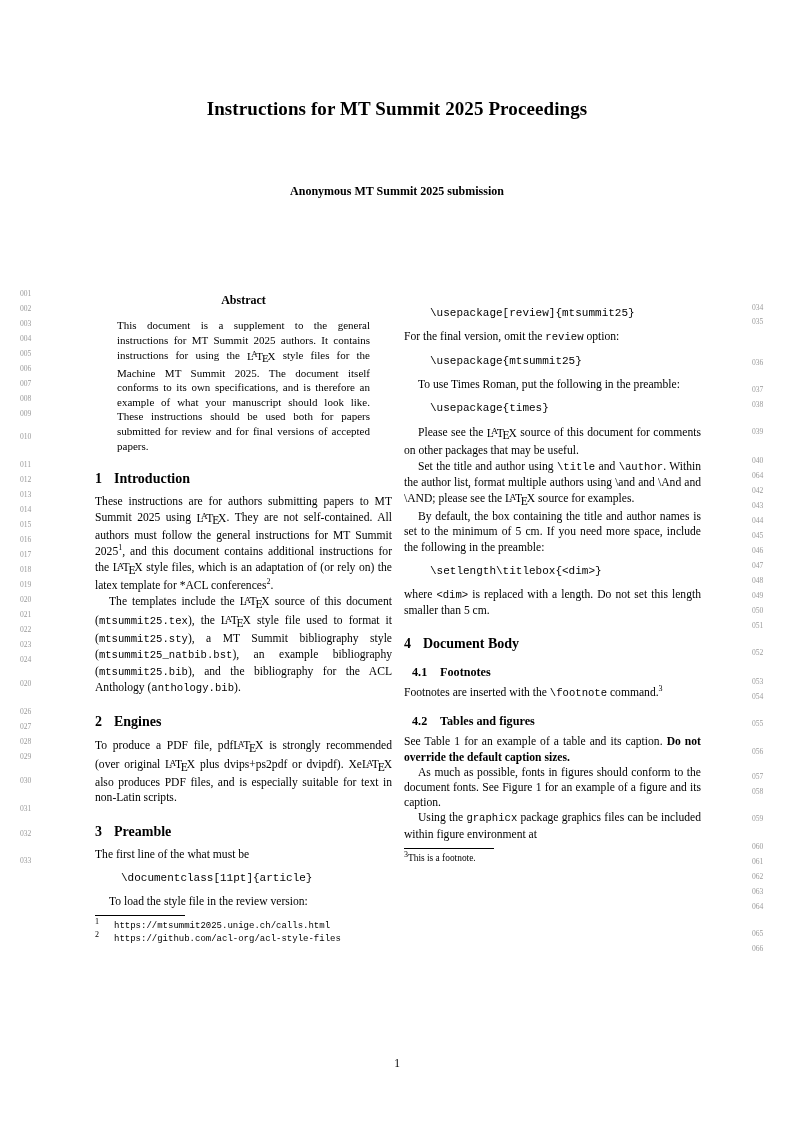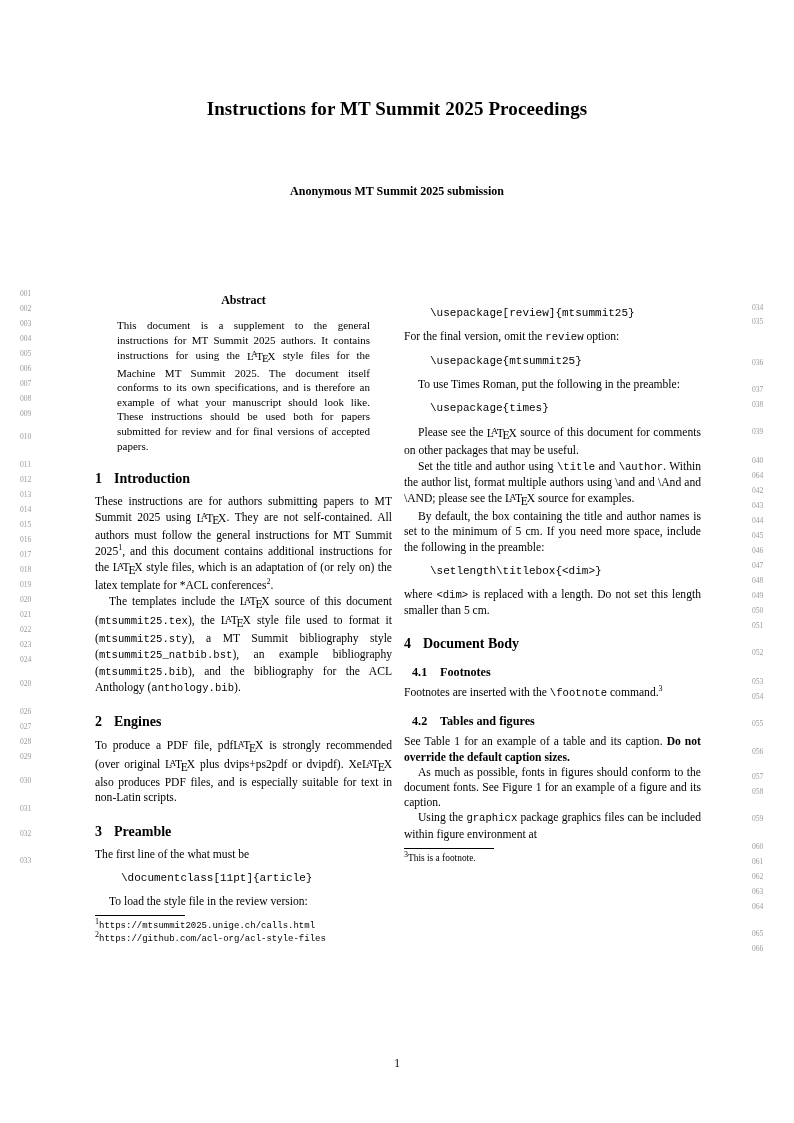--- a/index.html
+++ b/index.html
@@ -99,20 +99,21 @@
     border-top: 0.8px solid #000;
     margin: 6px 0 3px 0;
   }
   .footnotes {
     font-size: 9.2px;
     line-height: 12.4px;
   }
   .footnotes .fn {
     font-family: "Liberation Mono", monospace;
     font-size: 9px;
+    margin-left: 15px;
   }
   .fn-serif { font-family: "Liberation Serif", serif; font-size: 9.4px; }
 
   .linenos {
     position: absolute;
     font-size: 7.6px;
     color: #9a9a9a;
     font-family: "Liberation Serif", serif;
     line-height: 1;
   }

